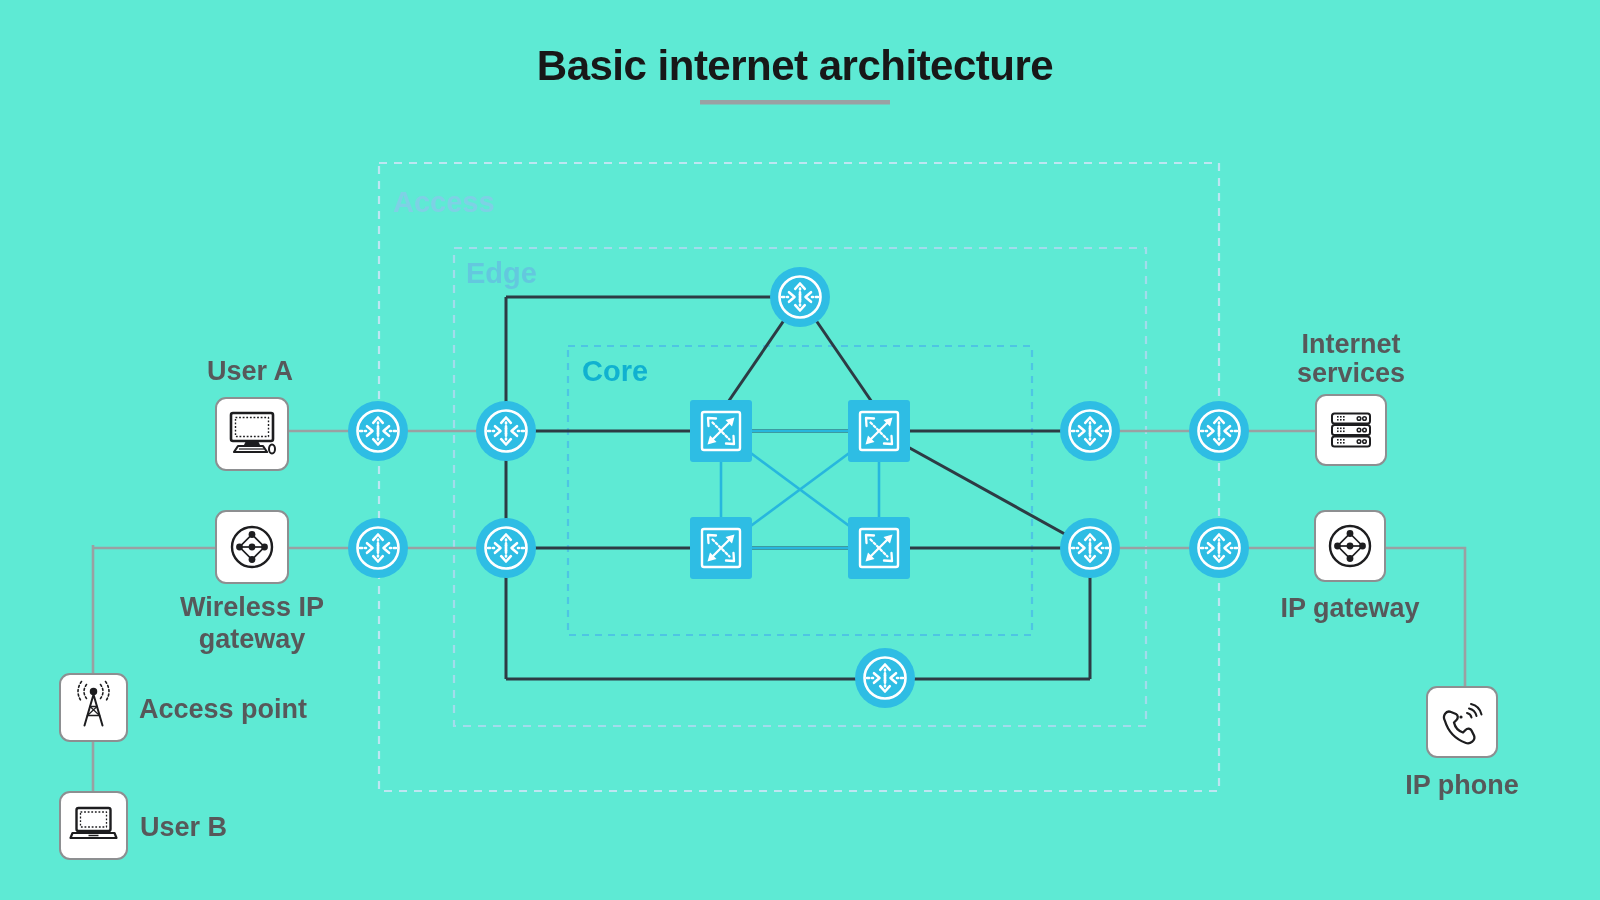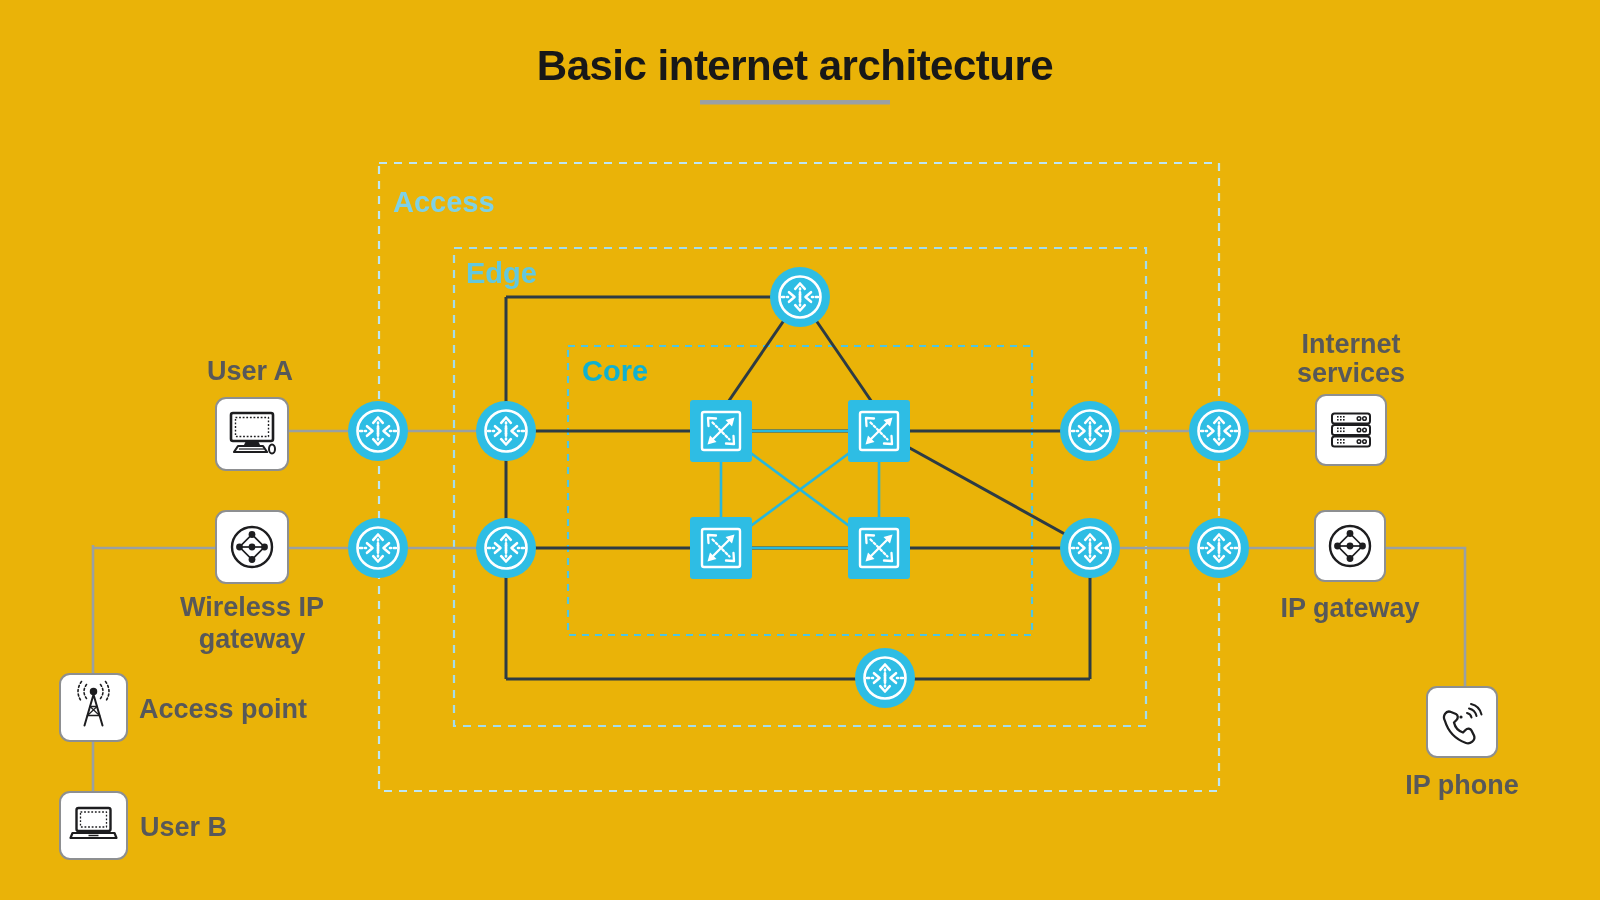--- a/index.html
+++ b/index.html
@@ -1,16 +1,16 @@
 <!DOCTYPE html>
 <html><head>
 <meta charset="utf-8">
 <style>
   html,body{margin:0;padding:0;background:#ffffff;}
-  .canvas{position:relative;width:1600px;height:900px;background:#eab308;overflow:hidden;}
+  .canvas{position:relative;width:1600px;height:900px;background:#5eead4;overflow:hidden;}
   svg text{font-family:"Liberation Sans",sans-serif;font-weight:bold;}
   .title-text{font-size:42px;fill:#181818;letter-spacing:-0.5px;}
   .zone-label{font-size:29px;}
   .node-label{font-size:27px;fill:#57585a;}
 </style>
 </head>
 <body>
 
 <div class="canvas">
 <svg width="1600" height="900" viewBox="0 0 1600 900" xmlns="http://www.w3.org/2000/svg">

